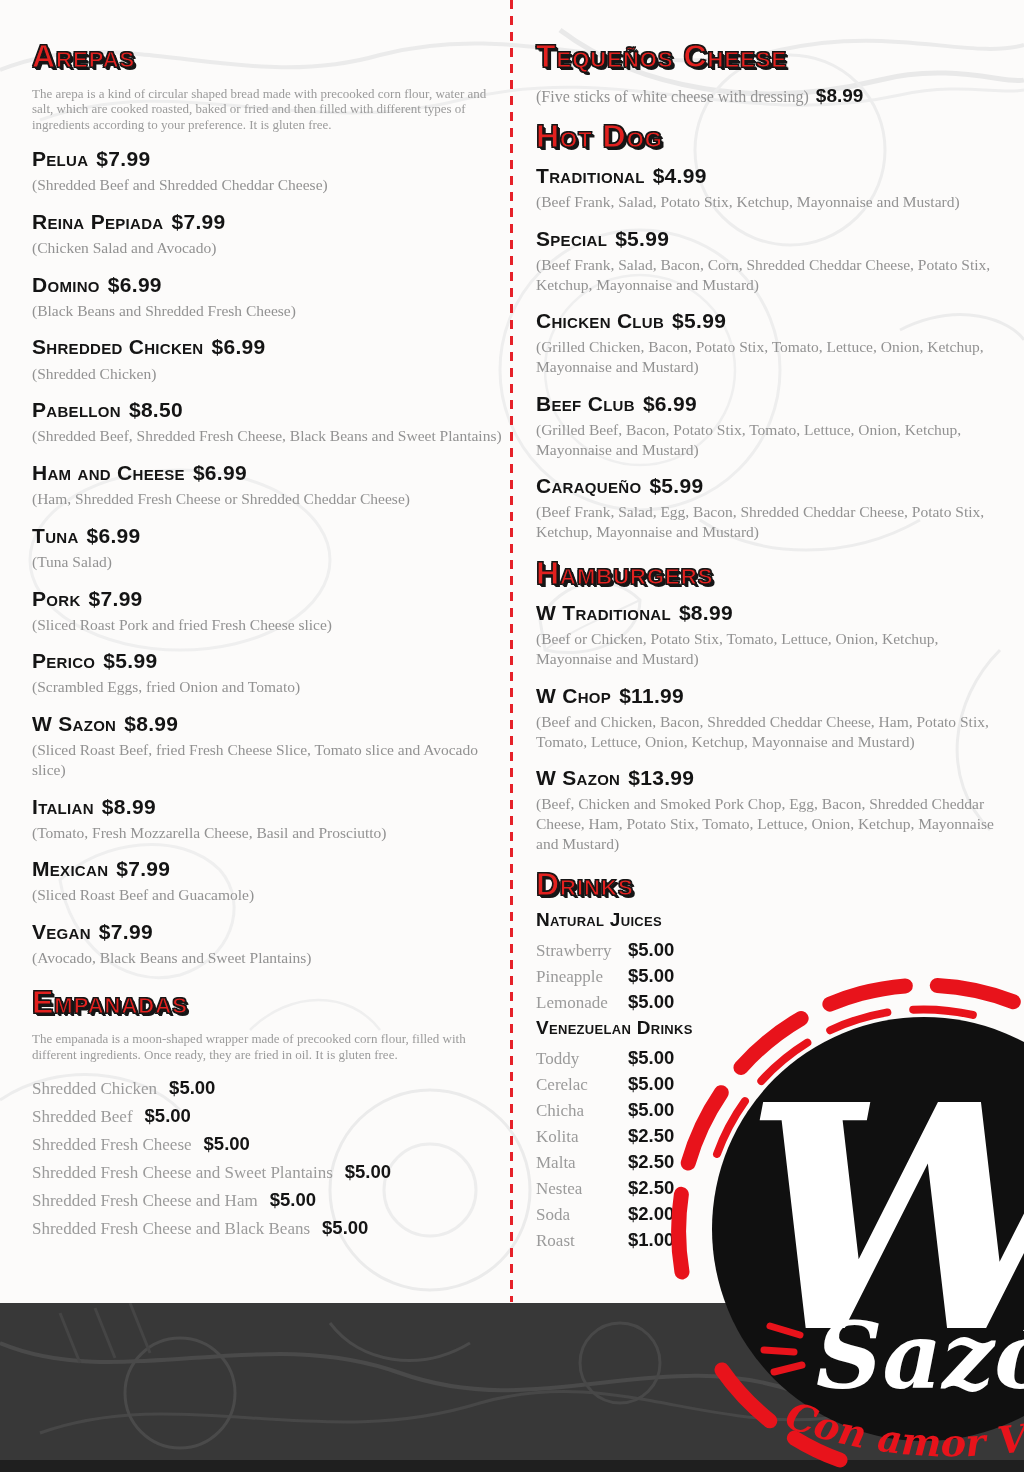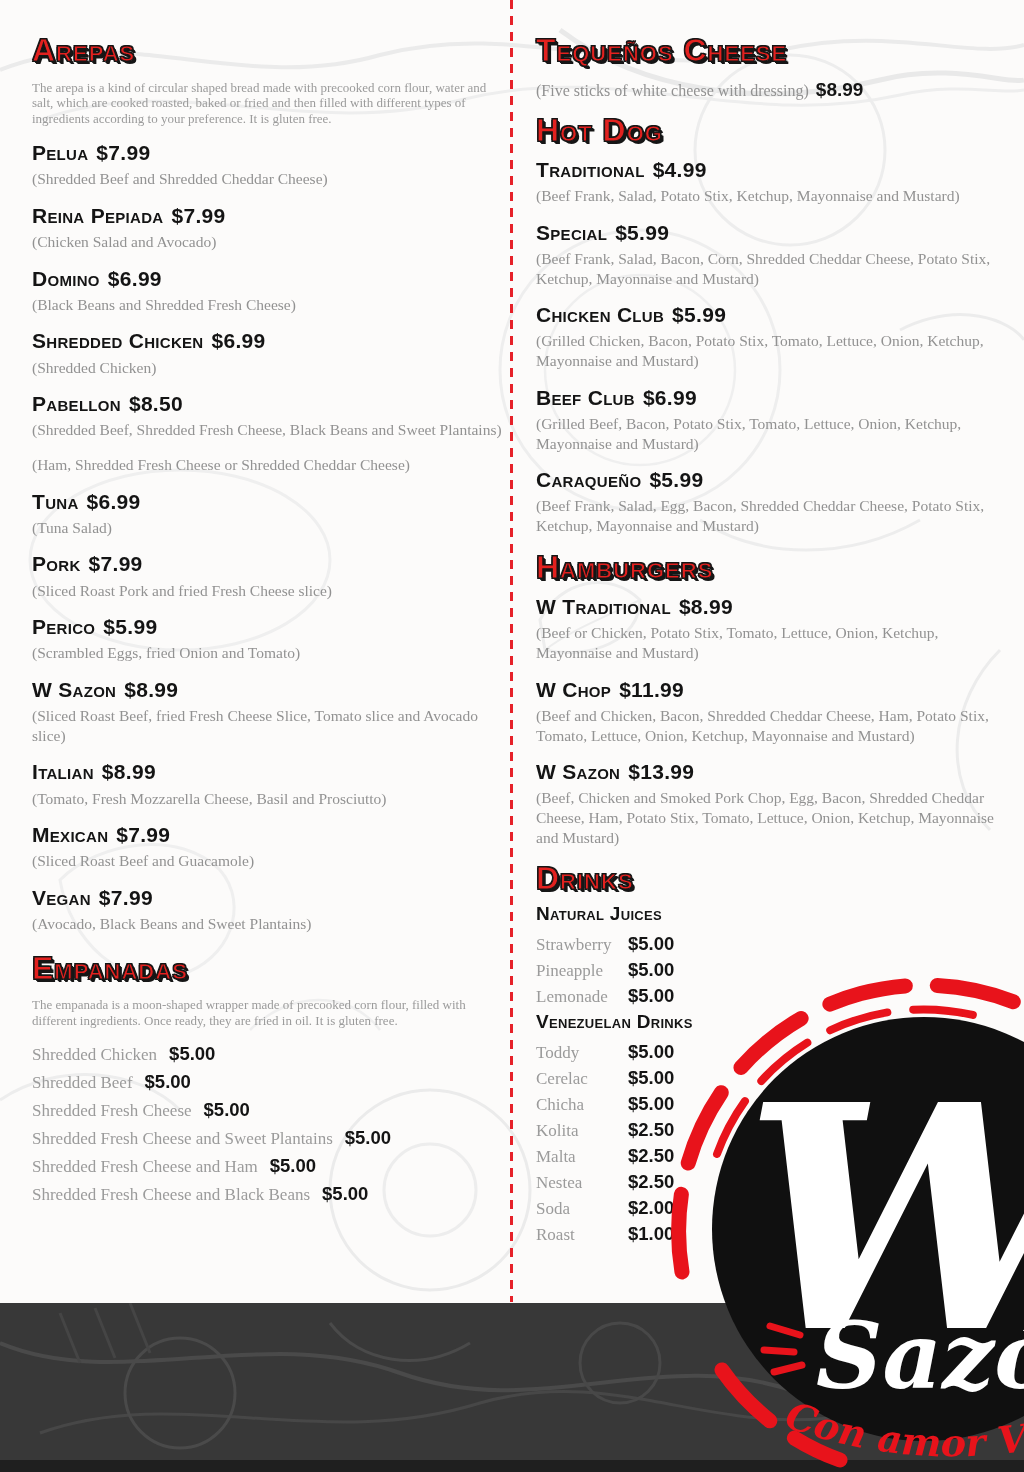--- a/index.html
+++ b/index.html
@@ -2,21 +2,21 @@
 <html><head>
 <meta charset="utf-8">
 <style>
   html,body { margin:0; padding:0; background:#888; }
   .page {
     position:relative; width:1024px; height:1472px;
     background:#fcfbfa; overflow:hidden;
     font-family:"Liberation Serif", serif;
   }
   .bg-doodles { position:absolute; left:0; top:0; z-index:0; }
-  .col { position:absolute; top:34px; z-index:2; }
+  .col { position:absolute; top:40px; z-index:2; }
   .col-left  { left:32px;  width:474px; }
   .col-right { left:536px; width:466px; }
 
   .display { font-family:"Liberation Sans", sans-serif; font-weight:700; font-variant:small-caps; }
 
   .sec-title {
     font-family:"Liberation Sans", sans-serif; font-weight:700; font-variant:small-caps;
     font-size:32px; line-height:1.05; color:#e2211f; letter-spacing:1px;
     -webkit-text-stroke:1px #161616;
     text-shadow:-1px -1px 0 #161616, 1px -1px 0 #161616, -1px 1px 0 #161616,
@@ -121,20 +121,21 @@
     </div>
     <div class="item">
       <div class="ititle"><span>Shredded Chicken</span><span class="price">$6.99</span></div>
       <div class="idesc">(Shredded Chicken)</div>
     </div>
     <div class="item">
       <div class="ititle"><span>Pabellon</span><span class="price">$8.50</span></div>
       <div class="idesc">(Shredded Beef, Shredded Fresh Cheese, Black Beans and Sweet Plantains)</div>
     </div>
     <div class="item">
+      <div class="ititle"><span>Ham and Cheese</span><span class="price">$6.99</span></div>
       <div class="idesc">(Ham, Shredded Fresh Cheese or Shredded Cheddar Cheese)</div>
     </div>
     <div class="item">
       <div class="ititle"><span>Tuna</span><span class="price">$6.99</span></div>
       <div class="idesc">(Tuna Salad)</div>
     </div>
     <div class="item">
       <div class="ititle"><span>Pork</span><span class="price">$7.99</span></div>
       <div class="idesc">(Sliced Roast Pork and fried Fresh Cheese slice)</div>
     </div>

